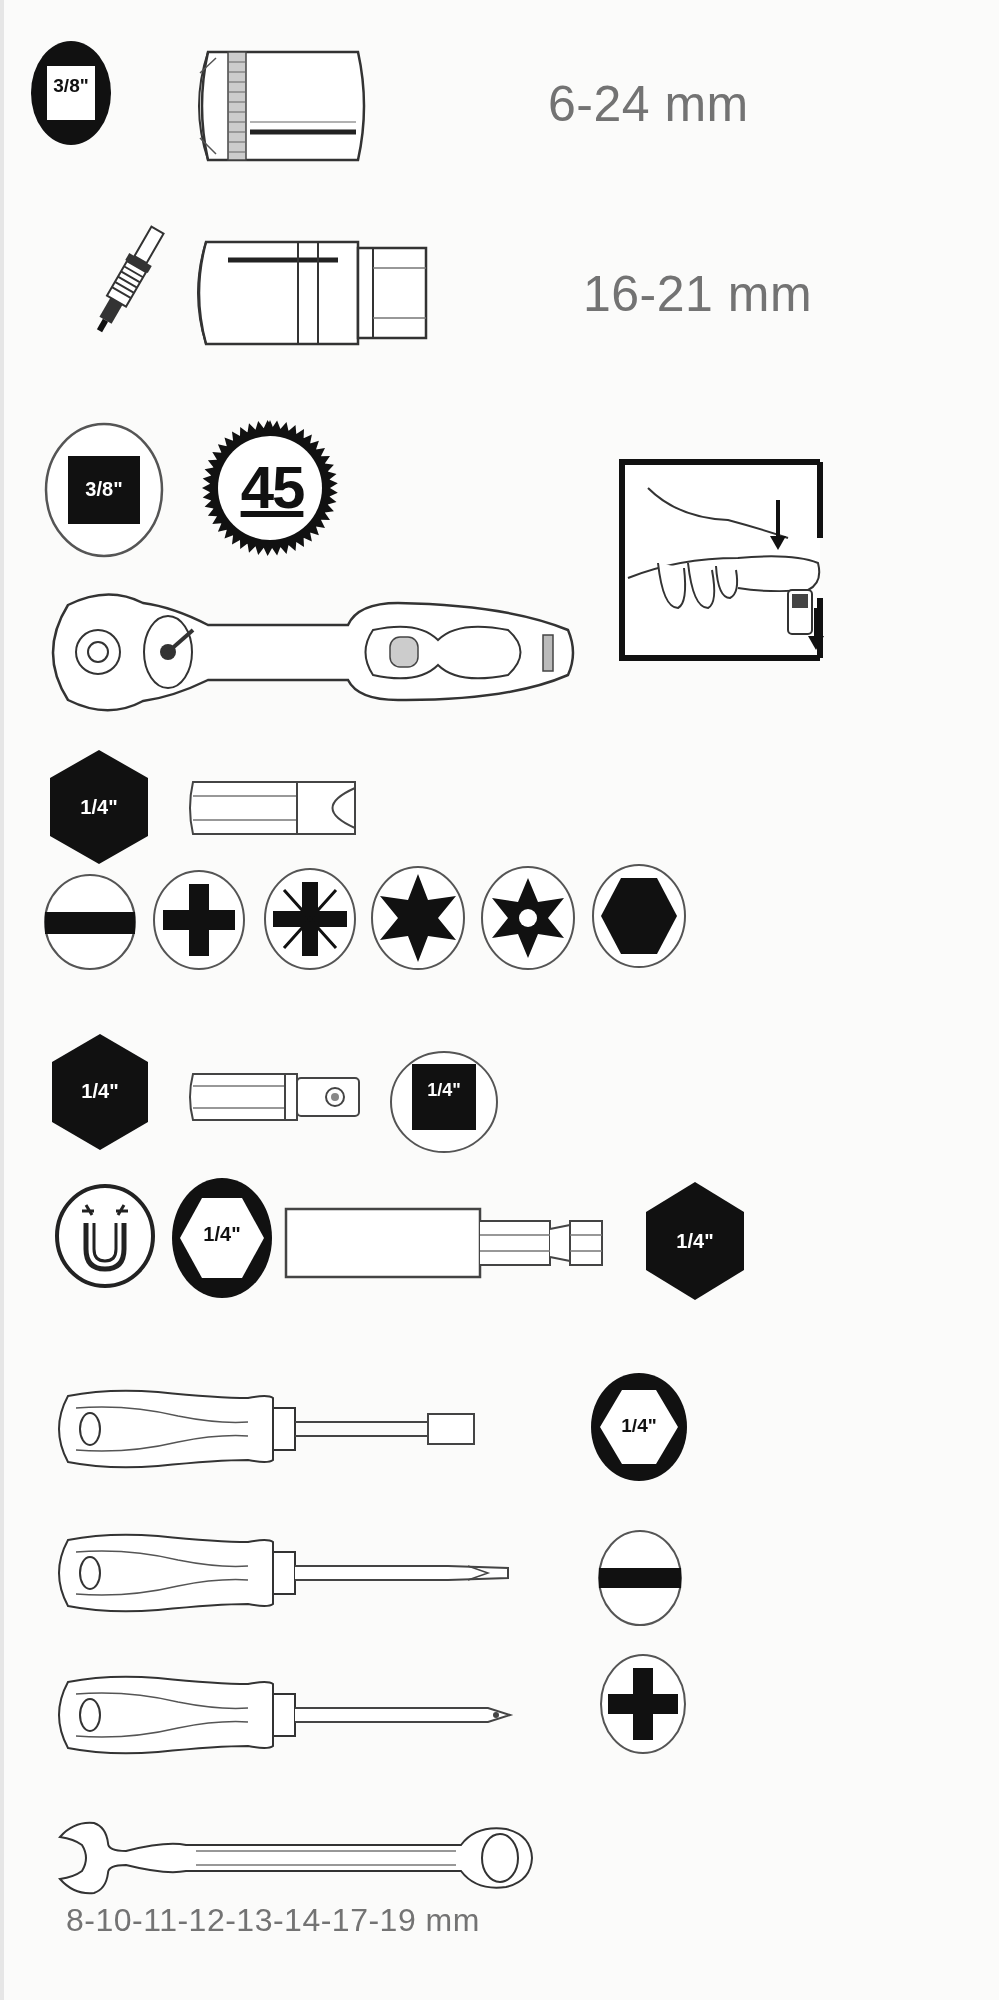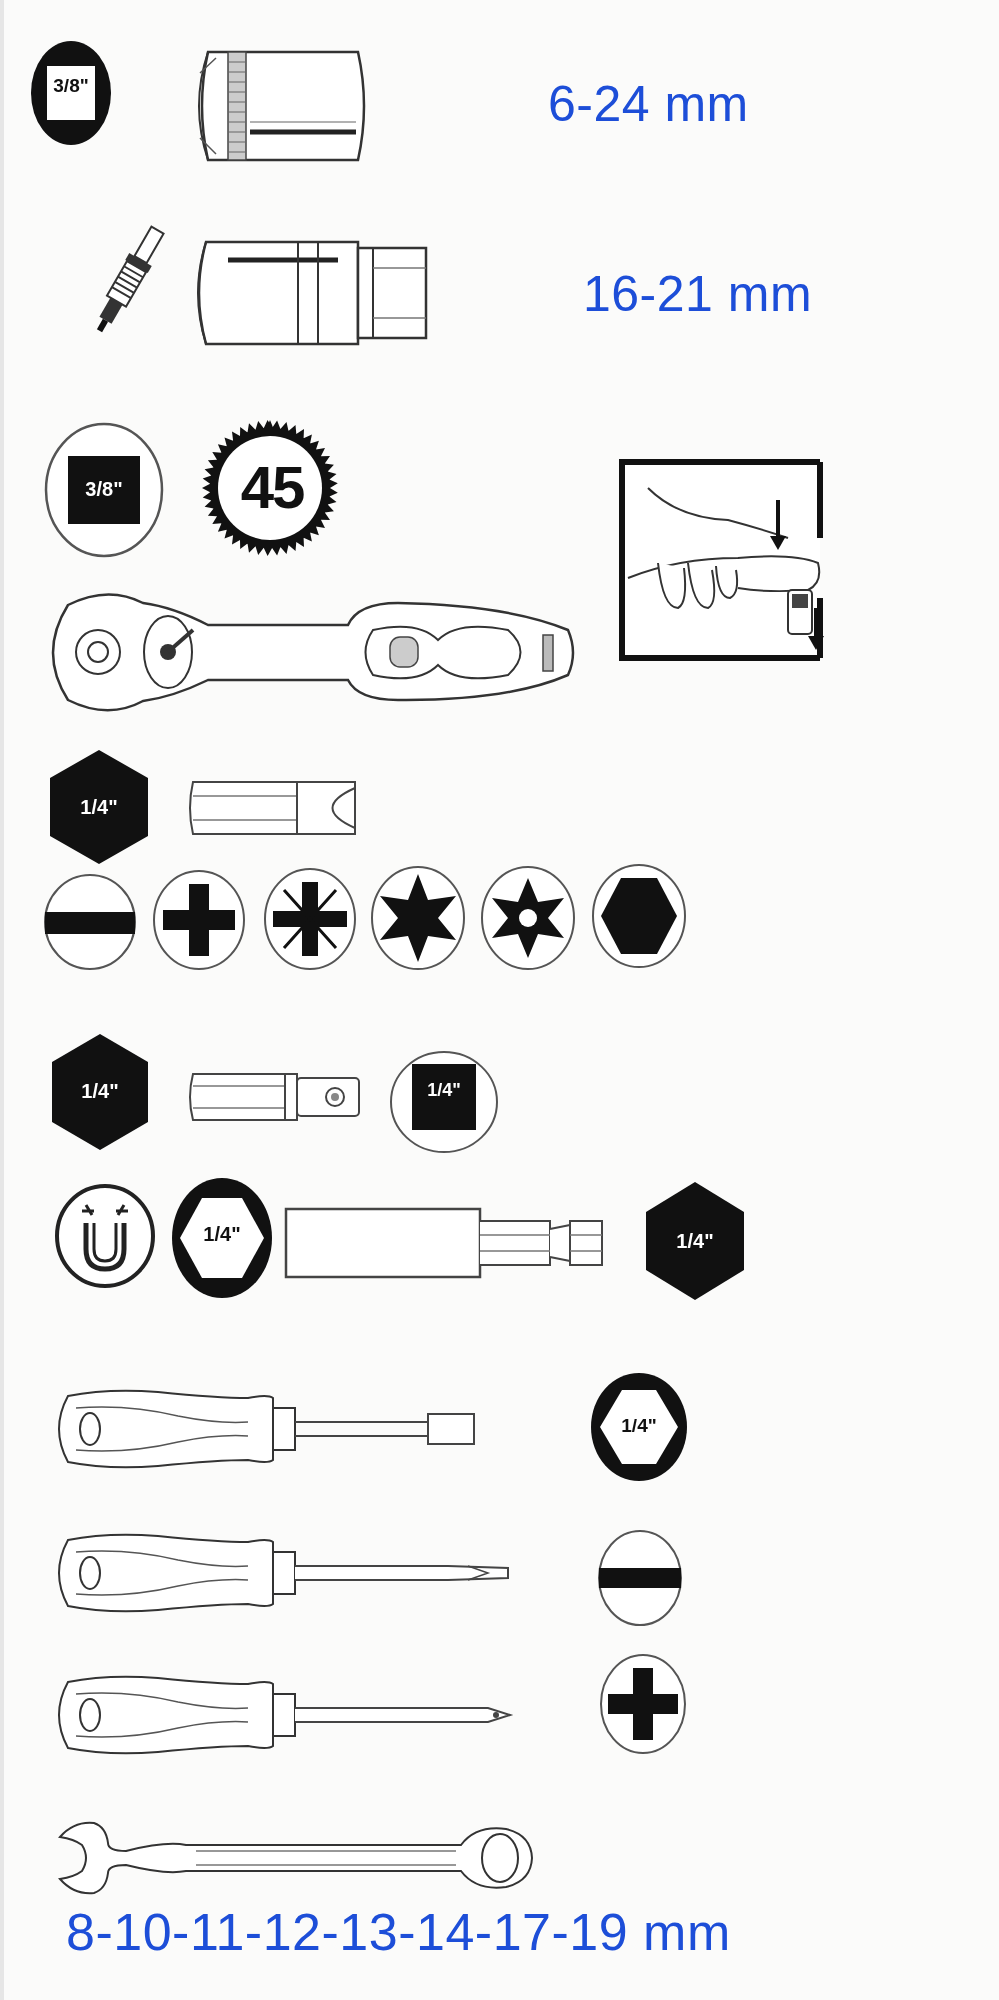--- a/index.html
+++ b/index.html
@@ -1,19 +1,19 @@
 <!DOCTYPE html>
 <html><head>
 <meta charset="utf-8">
 <style>
   html,body{margin:0;padding:0;}
   body{width:999px;height:2000px;background:#fbfbfa;position:relative;overflow:hidden;font-family:"Liberation Sans",sans-serif;color:#1c1c1c;}
   .abs{position:absolute;}
   .leftrule{position:absolute;left:0;top:0;width:4px;height:2000px;background:#e6e6e6;}
-  .size-label{position:absolute;font-family:"Liberation Sans",sans-serif;font-size:50px;color:#1d4ed8;letter-spacing:0.5px;white-space:nowrap;}
+  .size-label{position:absolute;font-family:"Liberation Sans",sans-serif;font-size:50px;color:#737373;letter-spacing:0.5px;white-space:nowrap;}
   svg{position:absolute;overflow:visible;}
   .badge-text{font-family:"Liberation Sans",sans-serif;font-weight:bold;}
 </style>
 </head>
 <body>
 
 <div class="leftrule"></div>
 
 <div>
   <svg style="left:28px;top:38px" width="86" height="110" viewBox="0 0 86 110">
@@ -68,21 +68,21 @@
   <svg style="left:200px;top:418px" width="140" height="140" viewBox="0 0 140 140">
     <g fill="#111">
       <circle cx="70" cy="70" r="60"></circle>
     </g>
     <g id="teeth" fill="#111">
         <polygon points="130.0,70.0 137.8,74.7 129.4,78.4 136.5,84.1 127.7,86.5 133.9,93.3 124.8,94.4 130.0,101.9 120.9,101.8 125.0,110.0 116.0,108.6 118.9,117.2 110.1,114.6 111.9,123.6 103.6,119.7 104.0,128.9 96.3,123.9 95.5,133.0 88.5,127.1 86.5,136.0 80.4,129.1 77.1,137.6 72.1,130.0 67.6,138.0 63.7,129.7 58.2,137.0 55.5,128.2 49.0,134.7 47.5,125.6 40.2,131.1 40.0,122.0 32.0,126.4 33.1,117.3 24.5,120.5 26.8,111.7 17.9,113.7 21.5,105.3 12.3,106.0 17.0,98.2 7.9,97.7 13.6,90.5 4.6,88.7 11.3,82.5 2.7,79.5 10.1,74.2 2.0,70.0 10.1,65.8 2.7,60.5 11.3,57.5 4.6,51.3 13.6,49.5 7.9,42.3 17.0,41.8 12.3,34.0 21.5,34.7 17.9,26.3 26.8,28.3 24.5,19.5 33.1,22.7 32.0,13.6 40.0,18.0 40.2,8.9 47.5,14.4 49.0,5.3 55.5,11.8 58.2,3.0 63.7,10.3 67.6,2.0 72.1,10.0 77.1,2.4 80.4,10.9 86.5,4.0 88.5,12.9 95.5,7.0 96.3,16.1 104.0,11.1 103.6,20.3 111.9,16.4 110.1,25.4 118.9,22.8 116.0,31.4 125.0,30.0 120.9,38.2 130.0,38.1 124.8,45.6 133.9,46.7 127.7,53.5 136.5,55.9 129.4,61.6 137.8,65.3" fill="#111"></polygon>
       </g>
     <circle cx="70" cy="70" r="52" fill="#fff"></circle>
     <polygon fill="#111" points="70,2 74,12 66,12"></polygon>
   </svg>
-  <div class="abs badge-text" style="left:226px;top:453px;width:92px;text-align:center;font-size:60px;color:#111;letter-spacing:-2px;">45</div>
+  <div class="abs badge-text" style="left:226px;top:453px;width:92px;text-align:center;font-size:60px;color:#111;letter-spacing:-2px;text-decoration:underline;">45</div>
 
   <svg style="left:38px;top:585px" width="540" height="135" viewBox="0 0 540 135">
     <path d="M30 20 Q70 0 105 18 Q135 22 170 40 H310 Q320 18 360 18 Q470 20 530 45 Q540 68 530 90 Q470 116 360 115 Q320 115 310 95 H170 Q135 112 105 116 Q70 135 30 115 Q0 68 30 20 Z" fill="#fff" stroke="#333" stroke-width="2.5"></path>
     <circle cx="60" cy="67" r="22" fill="#fff" stroke="#333" stroke-width="2"></circle>
     <circle cx="60" cy="67" r="10" fill="#fff" stroke="#333" stroke-width="2"></circle>
     <ellipse cx="130" cy="67" rx="24" ry="36" fill="#fff" stroke="#333" stroke-width="2"></ellipse>
     <circle cx="130" cy="67" r="8" fill="#333"></circle>
     <path d="M130 67 L155 45" stroke="#333" stroke-width="4"></path>
     <path d="M335 45 Q380 35 400 55 Q420 35 470 45 Q495 67 470 90 Q420 100 400 80 Q380 100 335 90 Q320 67 335 45 Z" fill="#fff" stroke="#333" stroke-width="2"></path>
     <rect x="352" y="52" width="28" height="30" rx="10" fill="#ccc" stroke="#444" stroke-width="1.5"></rect>
@@ -255,14 +255,14 @@
     </svg>
   </div>
 </div>
 
 <div>
   <svg style="left:56px;top:1815px" width="480" height="86" viewBox="0 0 480 86">
     <path d="M4 22 Q18 6 38 8 Q50 12 52 28 Q52 36 70 36 Q110 26 130 30 H405 Q420 10 450 14 Q475 20 476 43 Q475 66 450 72 Q420 76 405 56 H130 Q110 60 70 50 Q52 50 52 58 Q50 74 38 78 Q18 80 4 64 Q18 62 26 56 Q34 43 26 30 Q18 24 4 22 Z" fill="#fff" stroke="#333" stroke-width="2"></path>
     <path d="M140 36 H400 M140 50 H400" stroke="#777" stroke-width="1.5"></path>
     <ellipse cx="444" cy="43" rx="18" ry="24" fill="#fff" stroke="#333" stroke-width="2"></ellipse>
   </svg>
-  <div class="size-label" style="left:66px;top:1902px;font-size:52px;">8-10-11-12-13-14-17-19 mm</div>
+  <div class="size-label" style="left:66px;top:1902px;font-size:32px;">8-10-11-12-13-14-17-19 mm</div>
 </div>
 
 </body></html>

